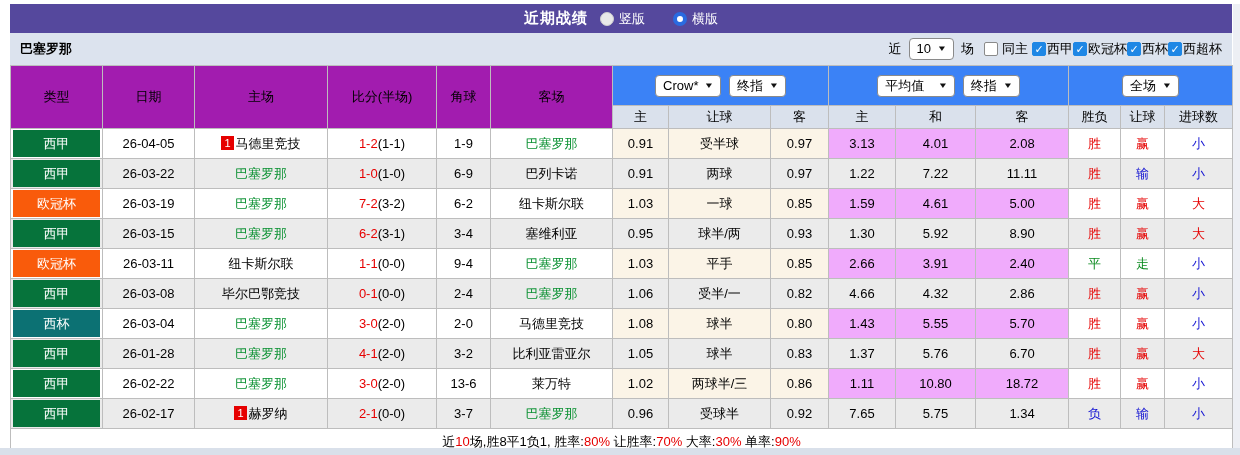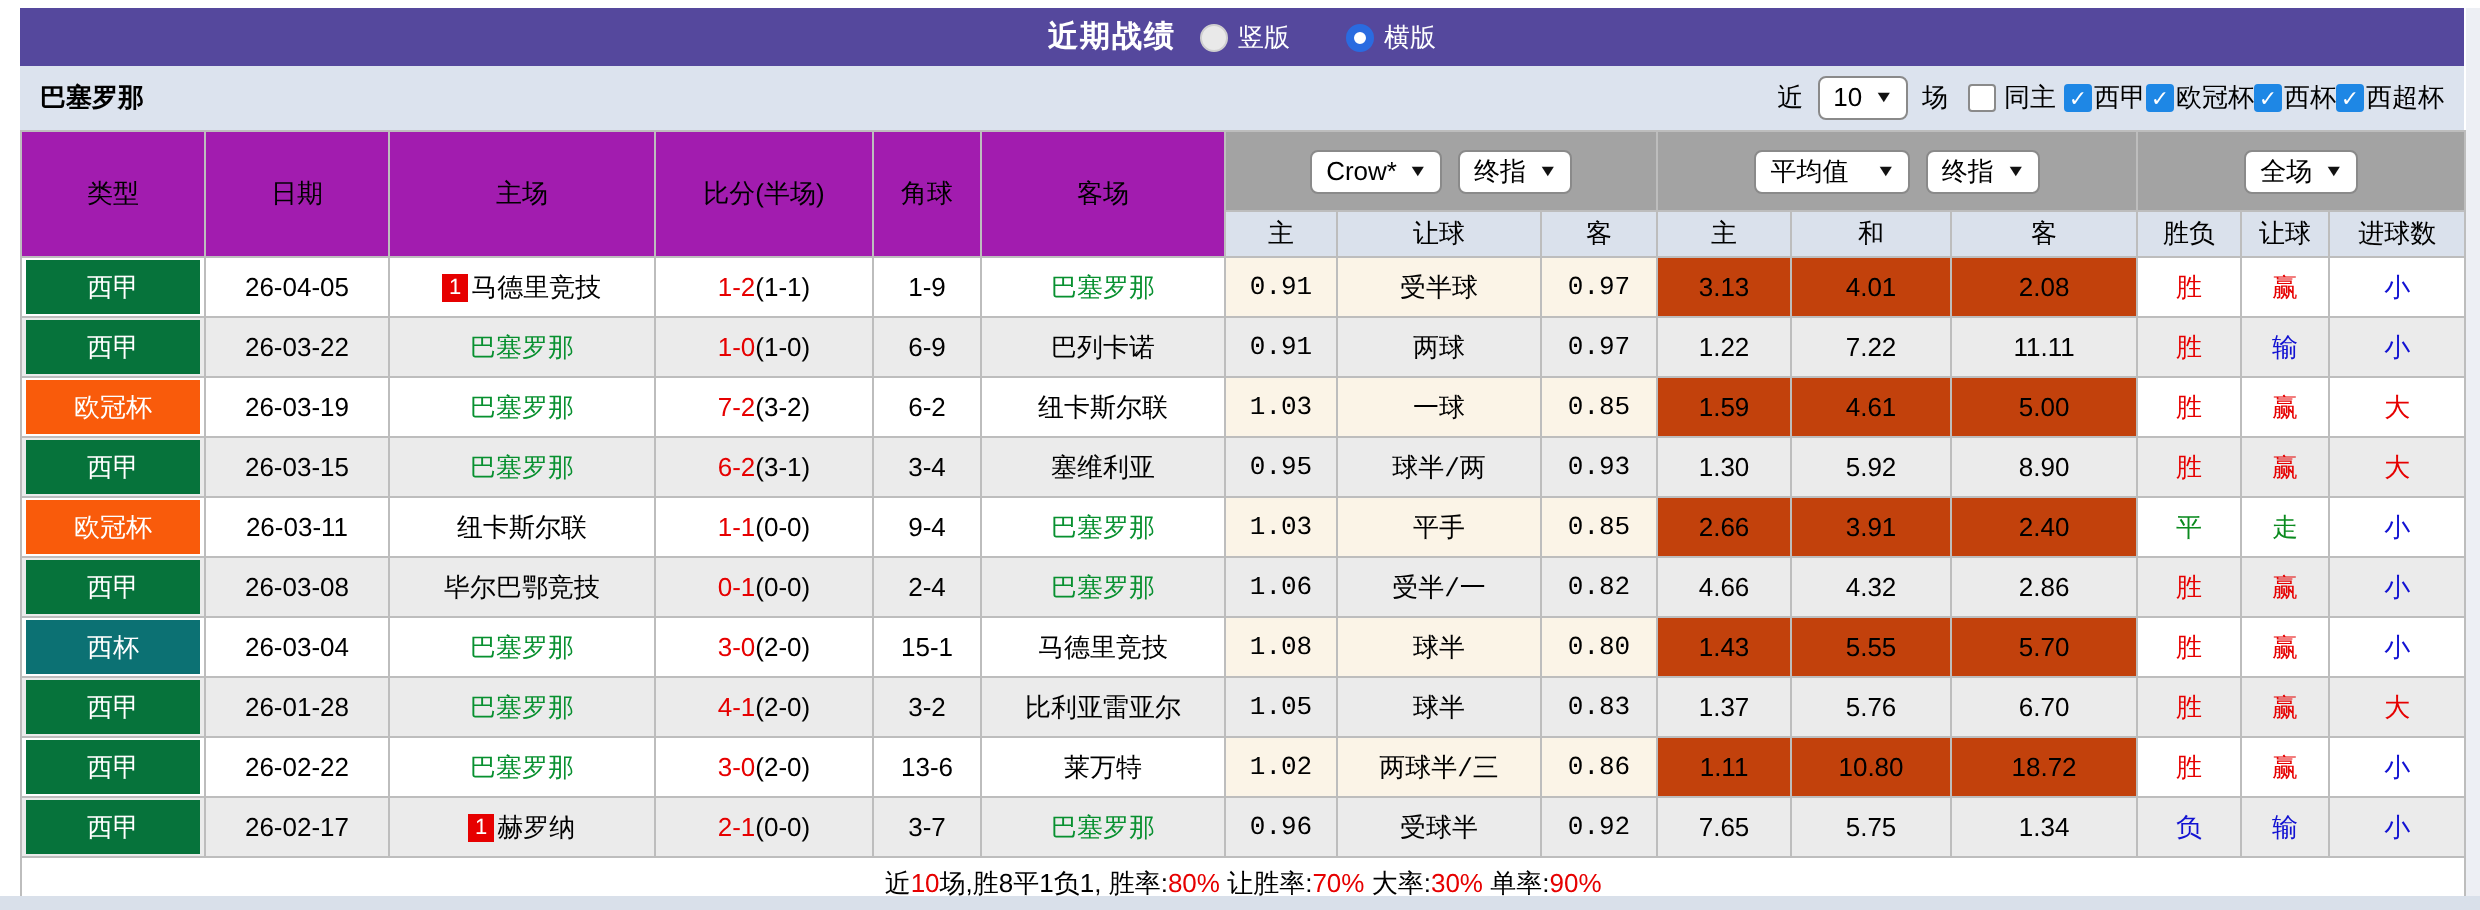--- a/index.html
+++ b/index.html
@@ -28,26 +28,26 @@
   
   .sel { display:inline-flex; align-items:center; gap:7px; background:#fff; border:1px solid #8a8a8a;
          border-radius:4px; padding:2px 7px; font-size:13px; line-height:16px; }
   .sel .arr { font-size:8px; color:#111; transform:scaleX(1.3); }
 
   
   table { width:1222px; border-collapse:collapse; table-layout:fixed; font-size:13px; }
   th, td { border:1px solid #BDBDBD; text-align:center; padding:0; overflow:hidden; white-space:nowrap; }
   thead th { font-weight:normal; }
   th.lh { background:#a21caf; height:23px; }
-  th.selcell { background:#a3a3a3; height:40px; }
+  th.selcell { background:#3b82f6; height:40px; }
   th.sub { background:#DAE1EC; height:23px; }
   tbody td { height:30px; background:#fff; }
   tbody tr:nth-child(even) td { background:#EBEBEB; }
-  tbody td.bg1 { background:#FBF4E7;font-family:Liberation Mono, monospace; }
-  tbody td.bg2 { background:#c2410c; }
+  tbody td.bg1 { background:#FBF4E7; }
+  tbody td.bg2 { background:#f0abfc; }
   tbody td.type-col { background:#fff; padding:1px 2px; }
   .type-pill { display:block; height:27px; line-height:27px; color:#fff; font-size:13px; }
   .team-green { color:#089030; }
   .score-main { color:#E60000; }
   .badge1 { display:inline-block; background:#E60000; color:#fff; font-size:11px; line-height:14px;
             padding:0 3px; margin-right:2px; vertical-align:1px; }
   .c-red { color:#E60000; }
   .c-blue { color:#1212D2; }
   .c-green { color:#0A8A1E; }
   .c-black { color:#000; }
@@ -285,21 +285,21 @@
             <td class="c-red">赢</td>
             <td class="c-blue">小</td>
           </tr>
           <tr>
             <td class="type-col">
               <span class="type-pill" style="background: rgb(12, 113, 115);">西杯</span>
             </td>
             <td>26-03-04</td>
             <td><span class="team-green">巴塞罗那</span></td>
             <td><span class="score-main">3-0</span><span>(2-0)</span></td>
-            <td>15-1</td>
+            <td>2-0</td>
             <td><span>马德里竞技</span></td>
             <td class="bg1">1.08</td>
             <td class="bg1">球半</td>
             <td class="bg1">0.80</td>
             <td class="bg2">1.43</td>
             <td class="bg2">5.55</td>
             <td class="bg2">5.70</td>
             <td class="c-red">胜</td>
             <td class="c-red">赢</td>
             <td class="c-blue">小</td>

